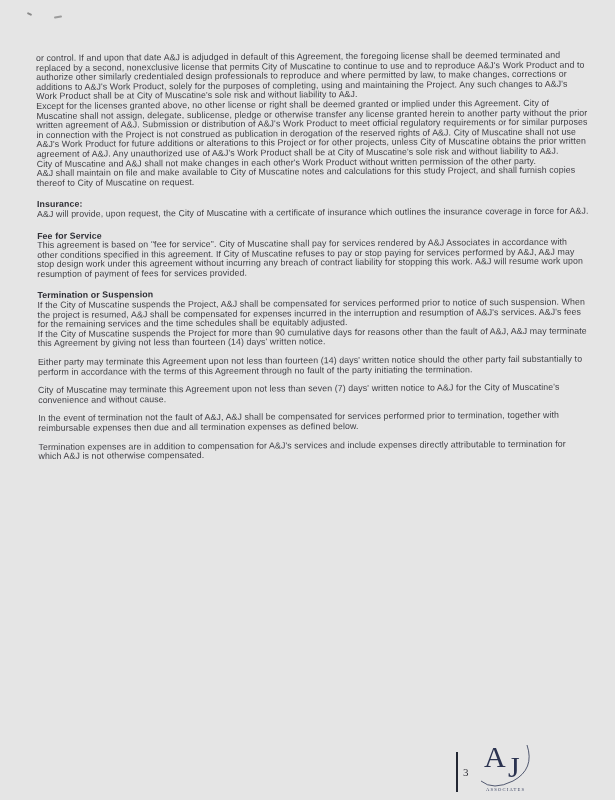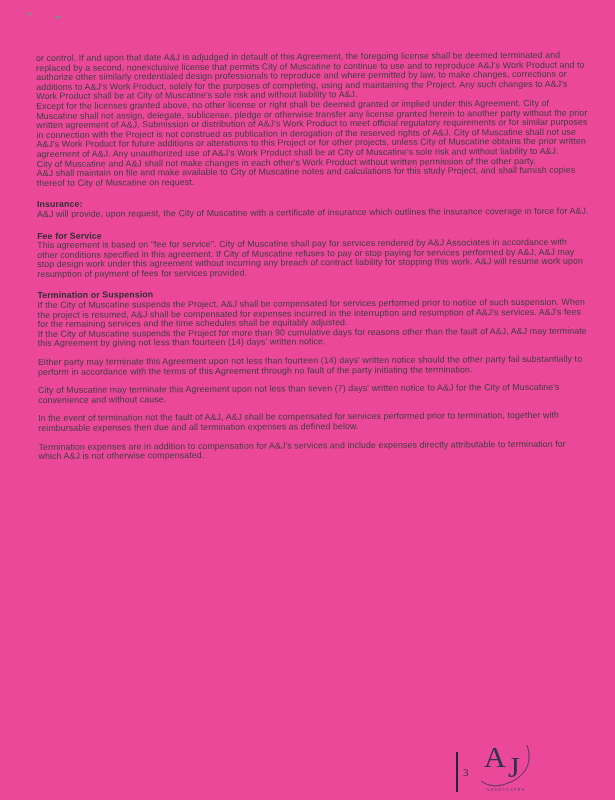--- a/index.html
+++ b/index.html
@@ -4,21 +4,21 @@
 <style>
   html, body {
     margin: 0;
     padding: 0;
     background: #ffffff;
   }
   .page {
     position: relative;
     width: 615px;
     height: 800px;
-    background: #ec4899;
+    background: #e5e5e5;
     overflow: hidden;
     font-family: "Liberation Sans", sans-serif;
     color: #3e3e44;
   }
   
   .scan-mark {
     position: absolute;
     background: #8a8a8a;
     border-radius: 1px;
   }

